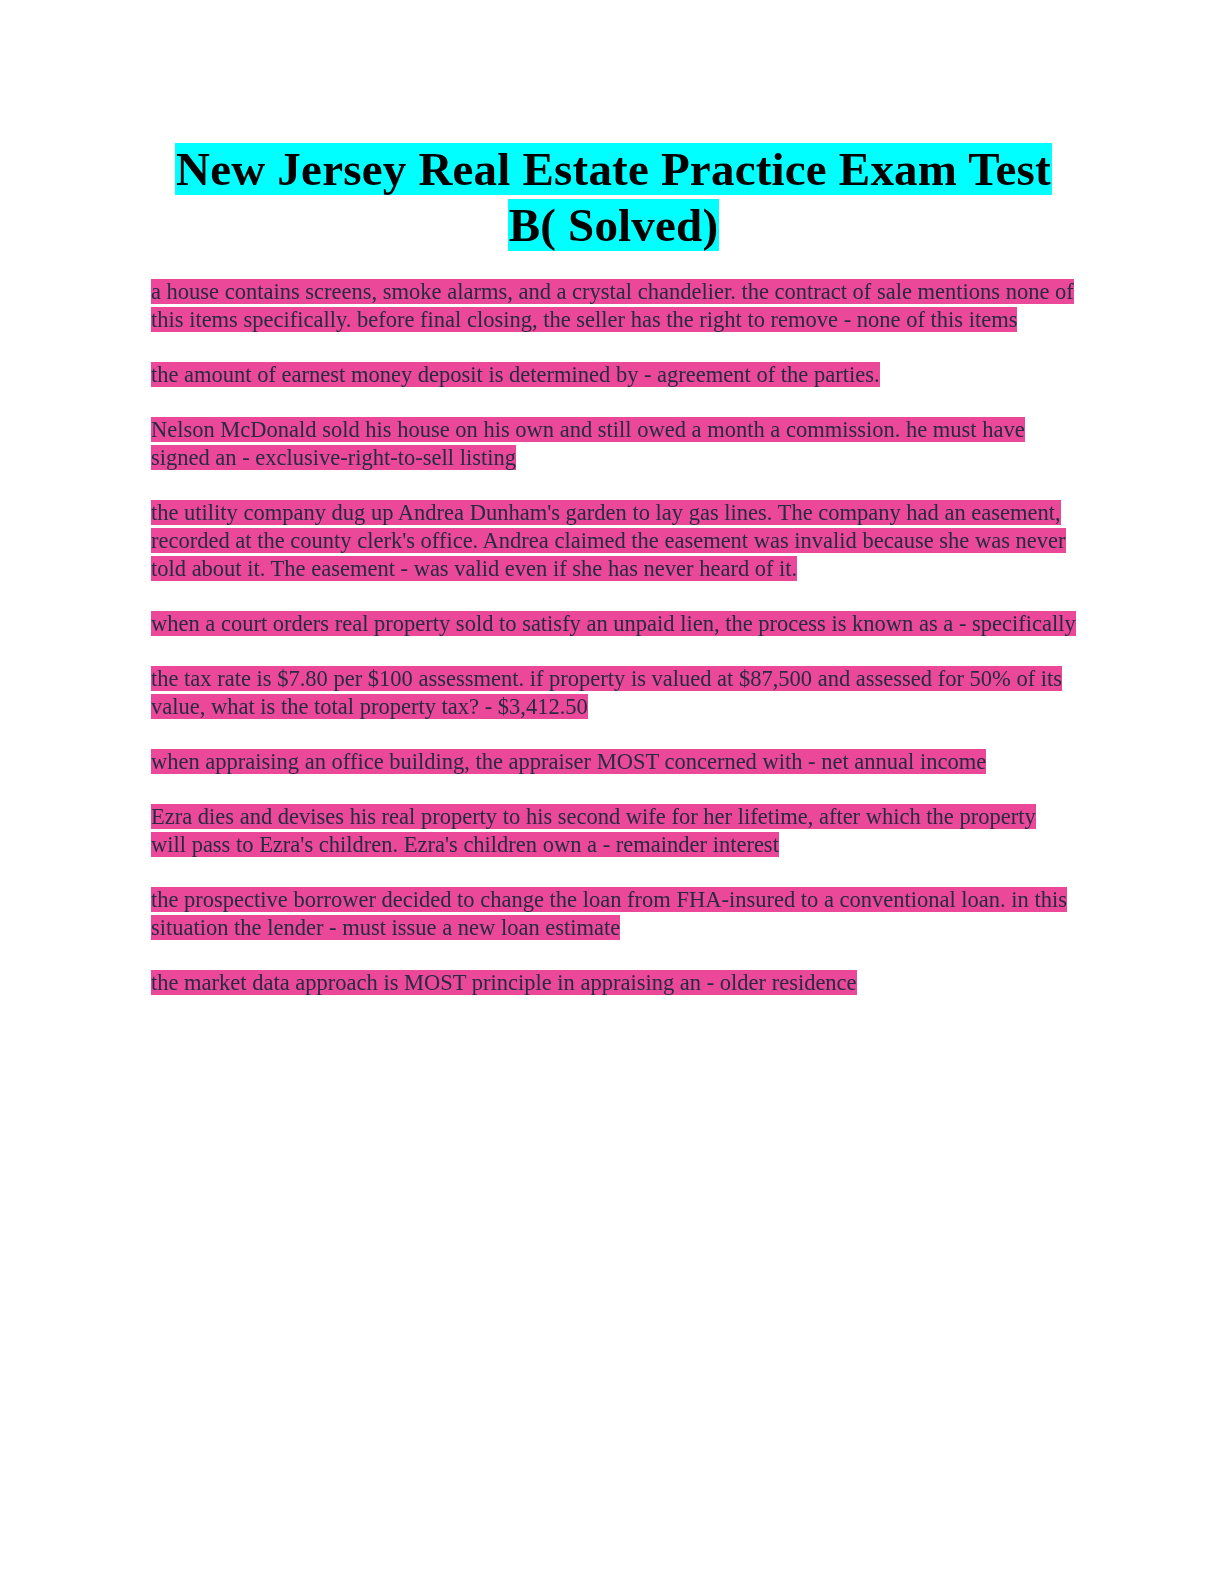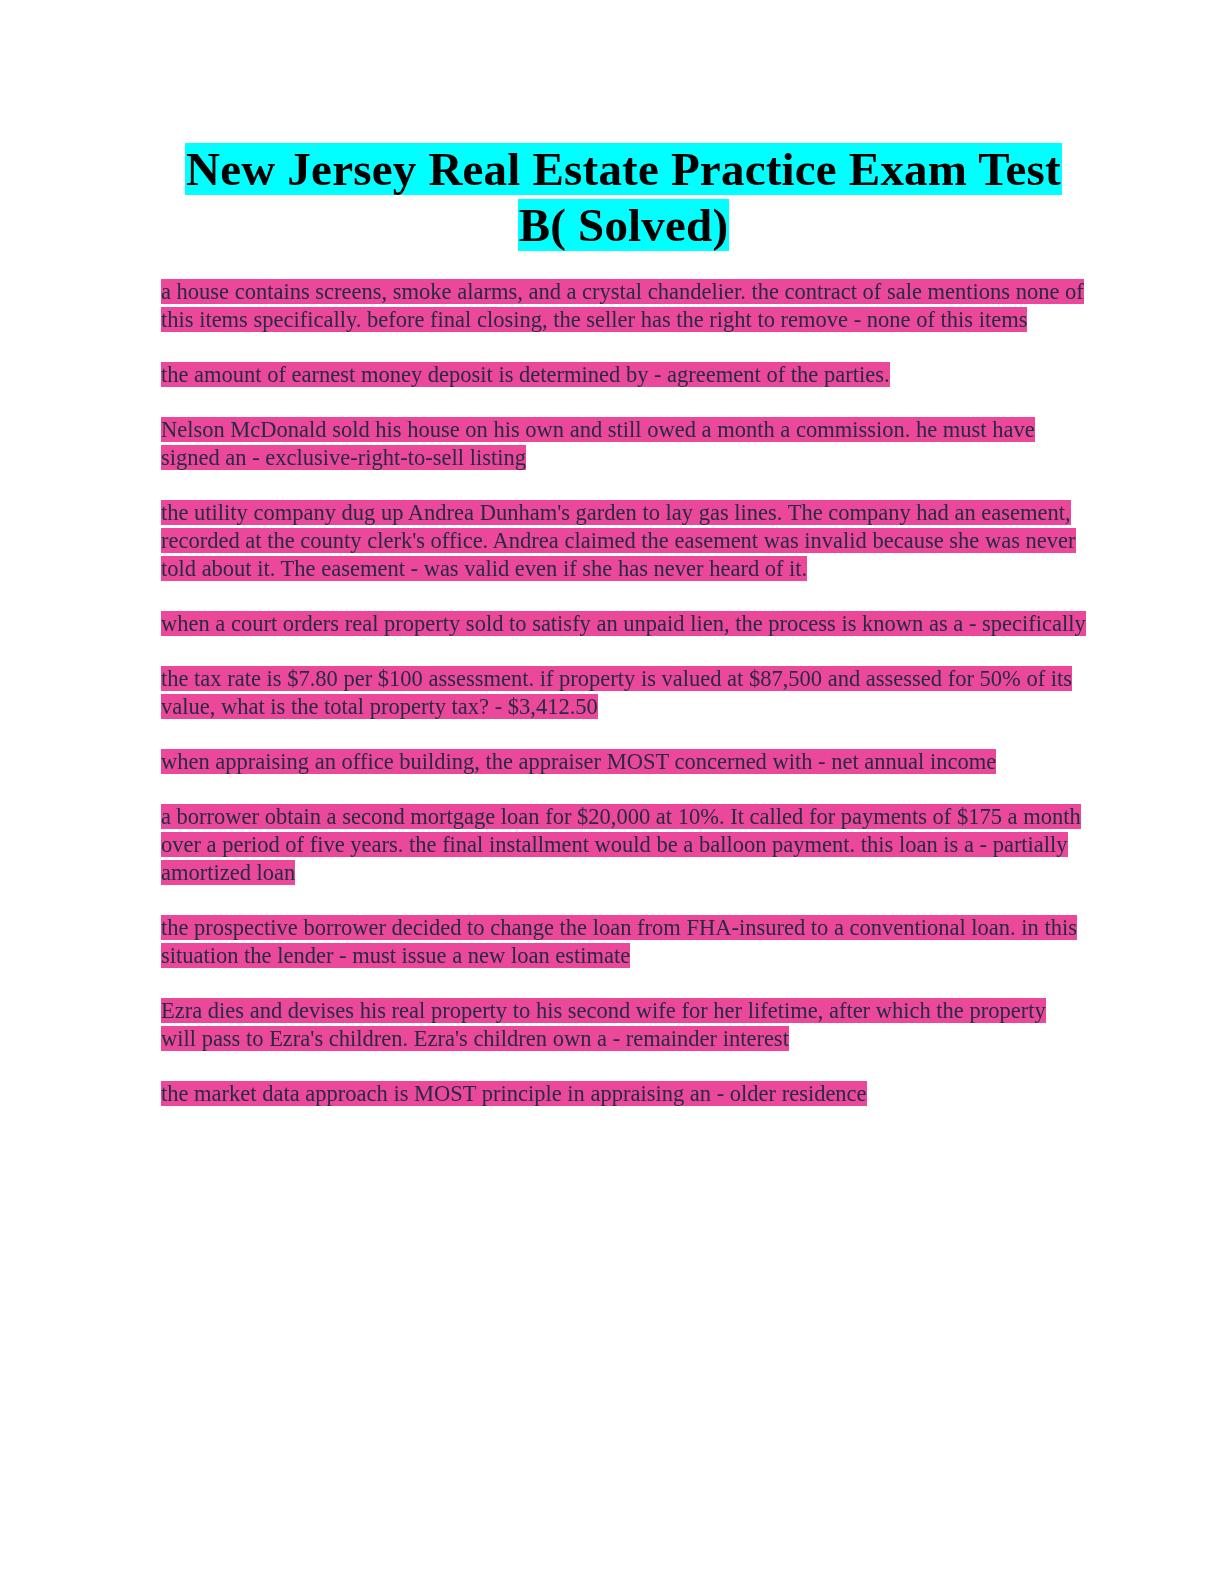--- a/index.html
+++ b/index.html
@@ -1,17 +1,17 @@
 <!DOCTYPE html>
 <html><head>
 <meta charset="utf-8">
 <style>
   html, body { margin: 0; padding: 0; background: #ffffff; }
   body { width: 1224px; height: 1584px; position: relative; overflow: hidden; }
-  .page { position: absolute; left: 161px; top: 141px; width: 925px; }
+  .page { position: absolute; left: 151px; top: 141px; width: 925px; }
   .title {
     font-family: "Liberation Serif", serif;
     font-weight: bold;
     font-size: 47px;
     line-height: 56px;
     text-align: center;
     color: #000000;
     margin: 0 0 25px 0;
     letter-spacing: 0.2px;
   }
@@ -32,17 +32,16 @@
 <div class="page">
   <h1 class="title"><span>New Jersey Real Estate Practice Exam Test B( Solved)</span></h1>
 
   <p class="qa"><span>a house contains screens, smoke alarms, and a crystal chandelier. the contract of sale mentions none of this items specifically. before final closing, the seller has the right to remove - none of this items</span></p>
   <p class="qa"><span>the amount of earnest money deposit is determined by - agreement of the parties.</span></p>
   <p class="qa"><span>Nelson McDonald sold his house on his own and still owed a month a commission. he must have signed an - exclusive-right-to-sell listing</span></p>
   <p class="qa"><span>the utility company dug up Andrea Dunham's garden to lay gas lines. The company had an easement, recorded at the county clerk's office. Andrea claimed the easement was invalid because she was never told about it. The easement - was valid even if she has never heard of it.</span></p>
   <p class="qa"><span>when a court orders real property sold to satisfy an unpaid lien, the process is known as a - specifically</span></p>
   <p class="qa"><span>the tax rate is $7.80 per $100 assessment. if property is valued at $87,500 and assessed for 50% of its value, what is the total property tax? - $3,412.50</span></p>
   <p class="qa"><span>when appraising an office building, the appraiser MOST concerned with - net annual income</span></p>
-  <p class="qa"><span>a borrower obtain a second mortgage loan for $20,000 at 10%. It called for payments of $175 a month over a period of five years. the final installment would be a balloon payment. this loan is a - partially amortized loan</span></p>
+  <p class="qa"><span>Ezra dies and devises his real property to his second wife for her lifetime, after which the property will pass to Ezra's children. Ezra's children own a - remainder interest</span></p>
   <p class="qa"><span>the prospective borrower decided to change the loan from FHA-insured to a conventional loan. in this situation the lender - must issue a new loan estimate</span></p>
-  <p class="qa"><span>Ezra dies and devises his real property to his second wife for her lifetime, after which the property will pass to Ezra's children. Ezra's children own a - remainder interest</span></p>
   <p class="qa"><span>the market data approach is MOST principle in appraising an - older residence</span></p>
 </div>
 
 </body></html>

